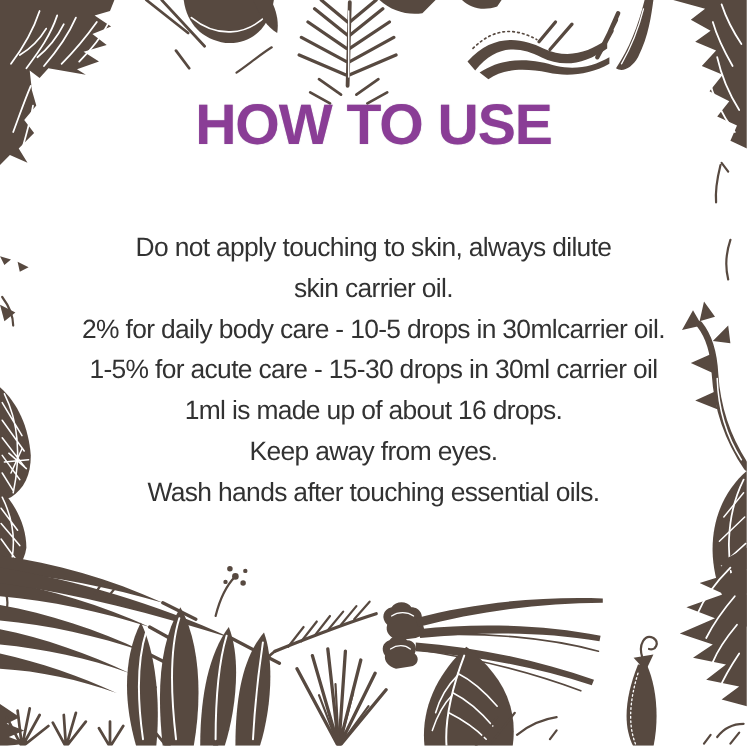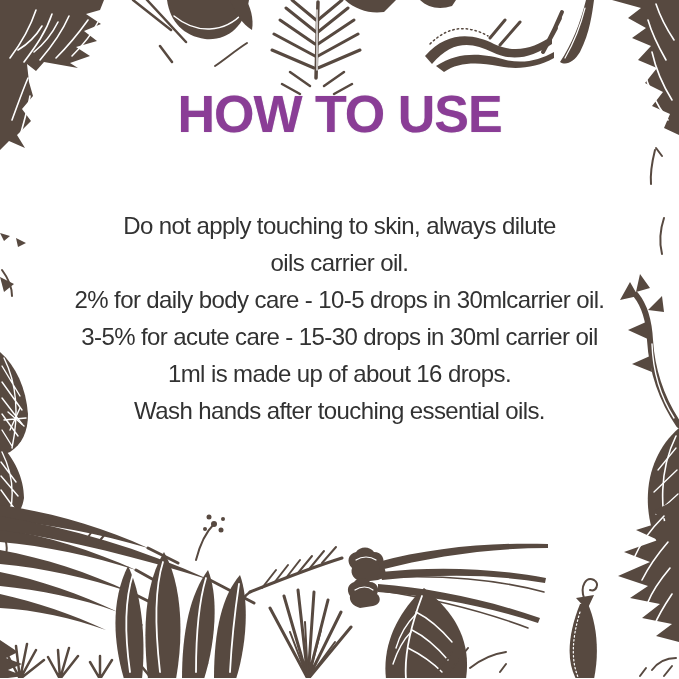--- a/index.html
+++ b/index.html
@@ -179,20 +179,21 @@
 
     <g>
       <path class="s" stroke-width="2" d="M432,679 L452,652 M446,676 L468,648 M470,668 C480,660 492,654 506,652 M500,672 L506,664"></path>
     </g>
   </svg>
 
   <div class="title">HOW TO USE</div>
 
   <div class="instructions">
     <div>Do not apply touching to skin, always dilute</div>
-    <div>oils carrier oil.</div>
+    <div>skin carrier oil.</div>
     <div>2% for daily body care -  10-5 drops in 30mlcarrier oil.</div>
-    <div>3-5% for acute care - 15-30 drops in 30ml carrier oil</div>
+    <div>1-5% for acute care - 15-30 drops in 30ml carrier oil</div>
     <div>1ml is made up of about 16 drops.</div>
+    <div>Keep away from eyes.</div>
     <div>Wash hands after touching essential oils.</div>
   </div>
 
 </div>
 
 </body></html>

